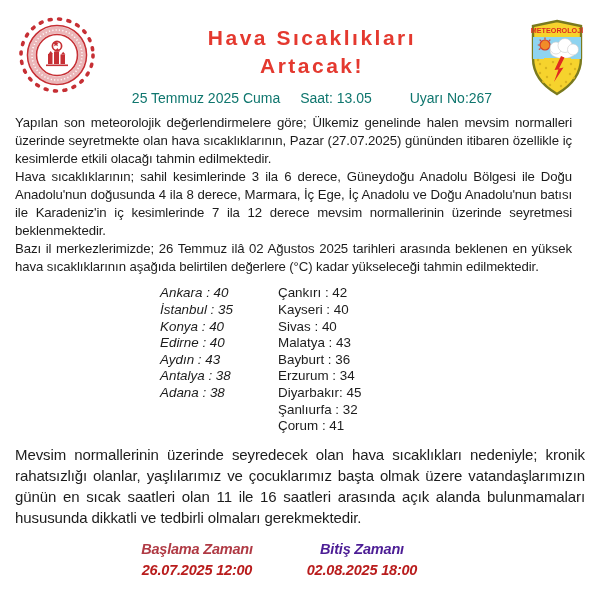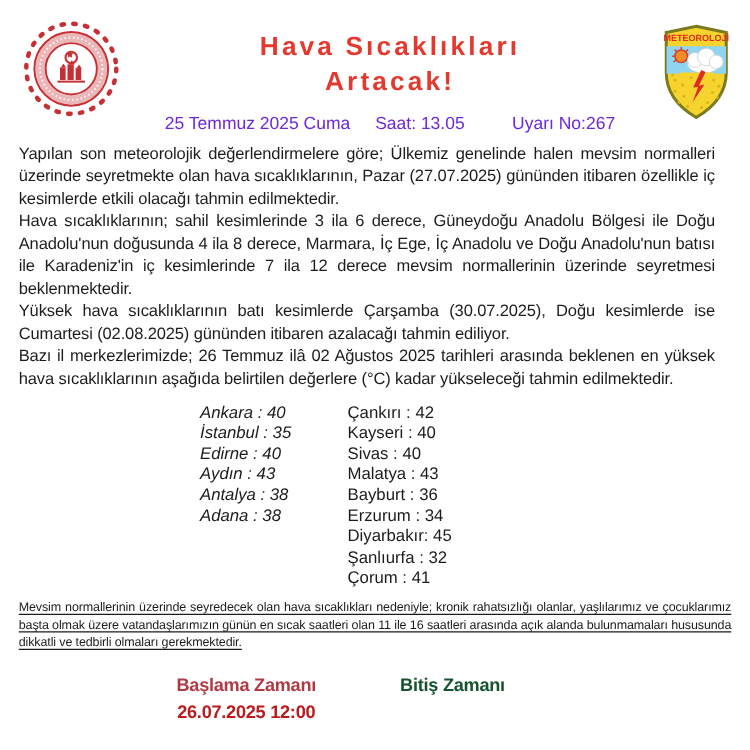--- a/index.html
+++ b/index.html
@@ -20,21 +20,21 @@
     margin-top: 8px;
     font-size: 21px;
     font-weight: bold;
     letter-spacing: 2.5px;
     line-height: 1.35;
     color: #e4392f;
   }
   .dateline {
     margin-top: 9px;
     font-size: 14px;
-    color: #6d28d9;
+    color: #0f766e;
     white-space: nowrap;
   }
   .dateline .seg { display: inline-block; }
   .dateline .seg + .seg { margin-left: 16px; }
   .dateline .seg.wide { margin-left: 34px; }
 
   
   .body-text {
     margin: 8px 28px 0 15px;
     font-size: 13.2px;
@@ -50,41 +50,41 @@
     font-size: 13.4px;
     display: flex;
   }
   .city-col { display: block; }
   .city-col.col1 { width: 118px; font-style: italic; }
   .city-col .city-row { line-height: 16.6px; white-space: nowrap; }
 
   
   .warning {
     margin: 9px 15px 0 15px;
-    font-size: 10px;
+    font-size: 15px;
     line-height: 1.4;
     text-align: justify;
     letter-spacing: -0.1px;
-    text-decoration: underline;
     text-underline-offset: 2px;
   }
 
   
   .footer {
     position: absolute;
     left: 0; right: 0;
     top: 541px;
     display: flex;
     padding-left: 117px;
+    font-style: italic;
   }
   .footer .time-block { width: 160px; text-align: center; }
   .footer .time-block + .time-block { margin-left: 5px; }
   .time-label { font-size: 14.5px; font-weight: bold; letter-spacing: -0.2px; }
   .time-label.start { color: #b03a44; }
-  .time-label.end { color: #14532d; }
+  .time-label.end { color: #4c1d95; }
   .time-value { margin-top: 5px; font-size: 14.5px; font-weight: bold; color: #b91c1c; letter-spacing: -0.2px; }
 </style>
 </head>
 <body>
 
 <div class="page">
 
   <div class="header">
 
     <svg class="logo-left" viewBox="0 0 78 78" aria-hidden="true">
@@ -177,28 +177,28 @@
         <path d="M33 38 L26.5 52 L30.5 51.5 L26 64 L35.5 49.5 L31 50.5 L36.5 39.5 Z" fill="#e02b20"></path>
       </g>
 
       <text x="29" y="14.5" text-anchor="middle" font-family="Liberation Sans, sans-serif" font-size="7.2" font-weight="bold" fill="#e02b20">METEOROLOJİ</text>
     </svg>
   </div>
 
   <div class="body-text">
     <p>Yapılan son meteorolojik değerlendirmelere göre; Ülkemiz genelinde halen mevsim normalleri üzerinde seyretmekte olan hava sıcaklıklarının, Pazar (27.07.2025) gününden itibaren özellikle iç kesimlerde etkili olacağı tahmin edilmektedir.</p>
     <p>Hava sıcaklıklarının; sahil kesimlerinde 3 ila 6 derece, Güneydoğu Anadolu Bölgesi ile Doğu Anadolu'nun doğusunda 4 ila 8 derece, Marmara, İç Ege, İç Anadolu ve Doğu Anadolu'nun batısı ile Karadeniz'in iç kesimlerinde 7 ila 12 derece mevsim normallerinin üzerinde seyretmesi beklenmektedir.</p>
-    <p>Yüksek hava sıcaklıklarının batı kesimlerde Çarşamba (30.07.2025), Doğu kesimlerde ise Cumartesi (02.08.2025) gününden itibaren azalacağı tahmin ediliyor.</p>
     <p>Bazı il merkezlerimizde; 26 Temmuz ilâ 02 Ağustos 2025 tarihleri arasında beklenen en yüksek hava sıcaklıklarının aşağıda belirtilen değerlere (°C) kadar yükseleceği tahmin edilmektedir.</p>
   </div>
 
   <div class="city-list">
     <div class="city-col col1" id="city-col-1">
         <div class="city-row">Ankara : 40</div>
         <div class="city-row">İstanbul : 35</div>
+        <div class="city-row">Konya : 40</div>
         <div class="city-row">Edirne : 40</div>
         <div class="city-row">Aydın : 43</div>
         <div class="city-row">Antalya : 38</div>
         <div class="city-row">Adana : 38</div>
       </div>
     <div class="city-col col2" id="city-col-2">
         <div class="city-row">Çankırı : 42</div>
         <div class="city-row">Kayseri : 40</div>
         <div class="city-row">Sivas : 40</div>
         <div class="city-row">Malatya : 43</div>
@@ -212,16 +212,17 @@
 
   <p class="warning">Mevsim normallerinin üzerinde seyredecek olan hava sıcaklıkları nedeniyle; kronik rahatsızlığı olanlar, yaşlılarımız ve çocuklarımız başta olmak üzere vatandaşlarımızın günün en sıcak saatleri olan 11 ile 16 saatleri arasında açık alanda bulunmamaları hususunda dikkatli ve tedbirli olmaları gerekmektedir.</p>
 
   <div class="footer">
     <div class="time-block">
       <div class="time-label start">Başlama Zamanı</div>
       <div class="time-value">26.07.2025 12:00</div>
     </div>
     <div class="time-block">
       <div class="time-label end">Bitiş Zamanı</div>
+      <div class="time-value">02.08.2025 18:00</div>
     </div>
   </div>
 
 </div>
 
 </body></html>

